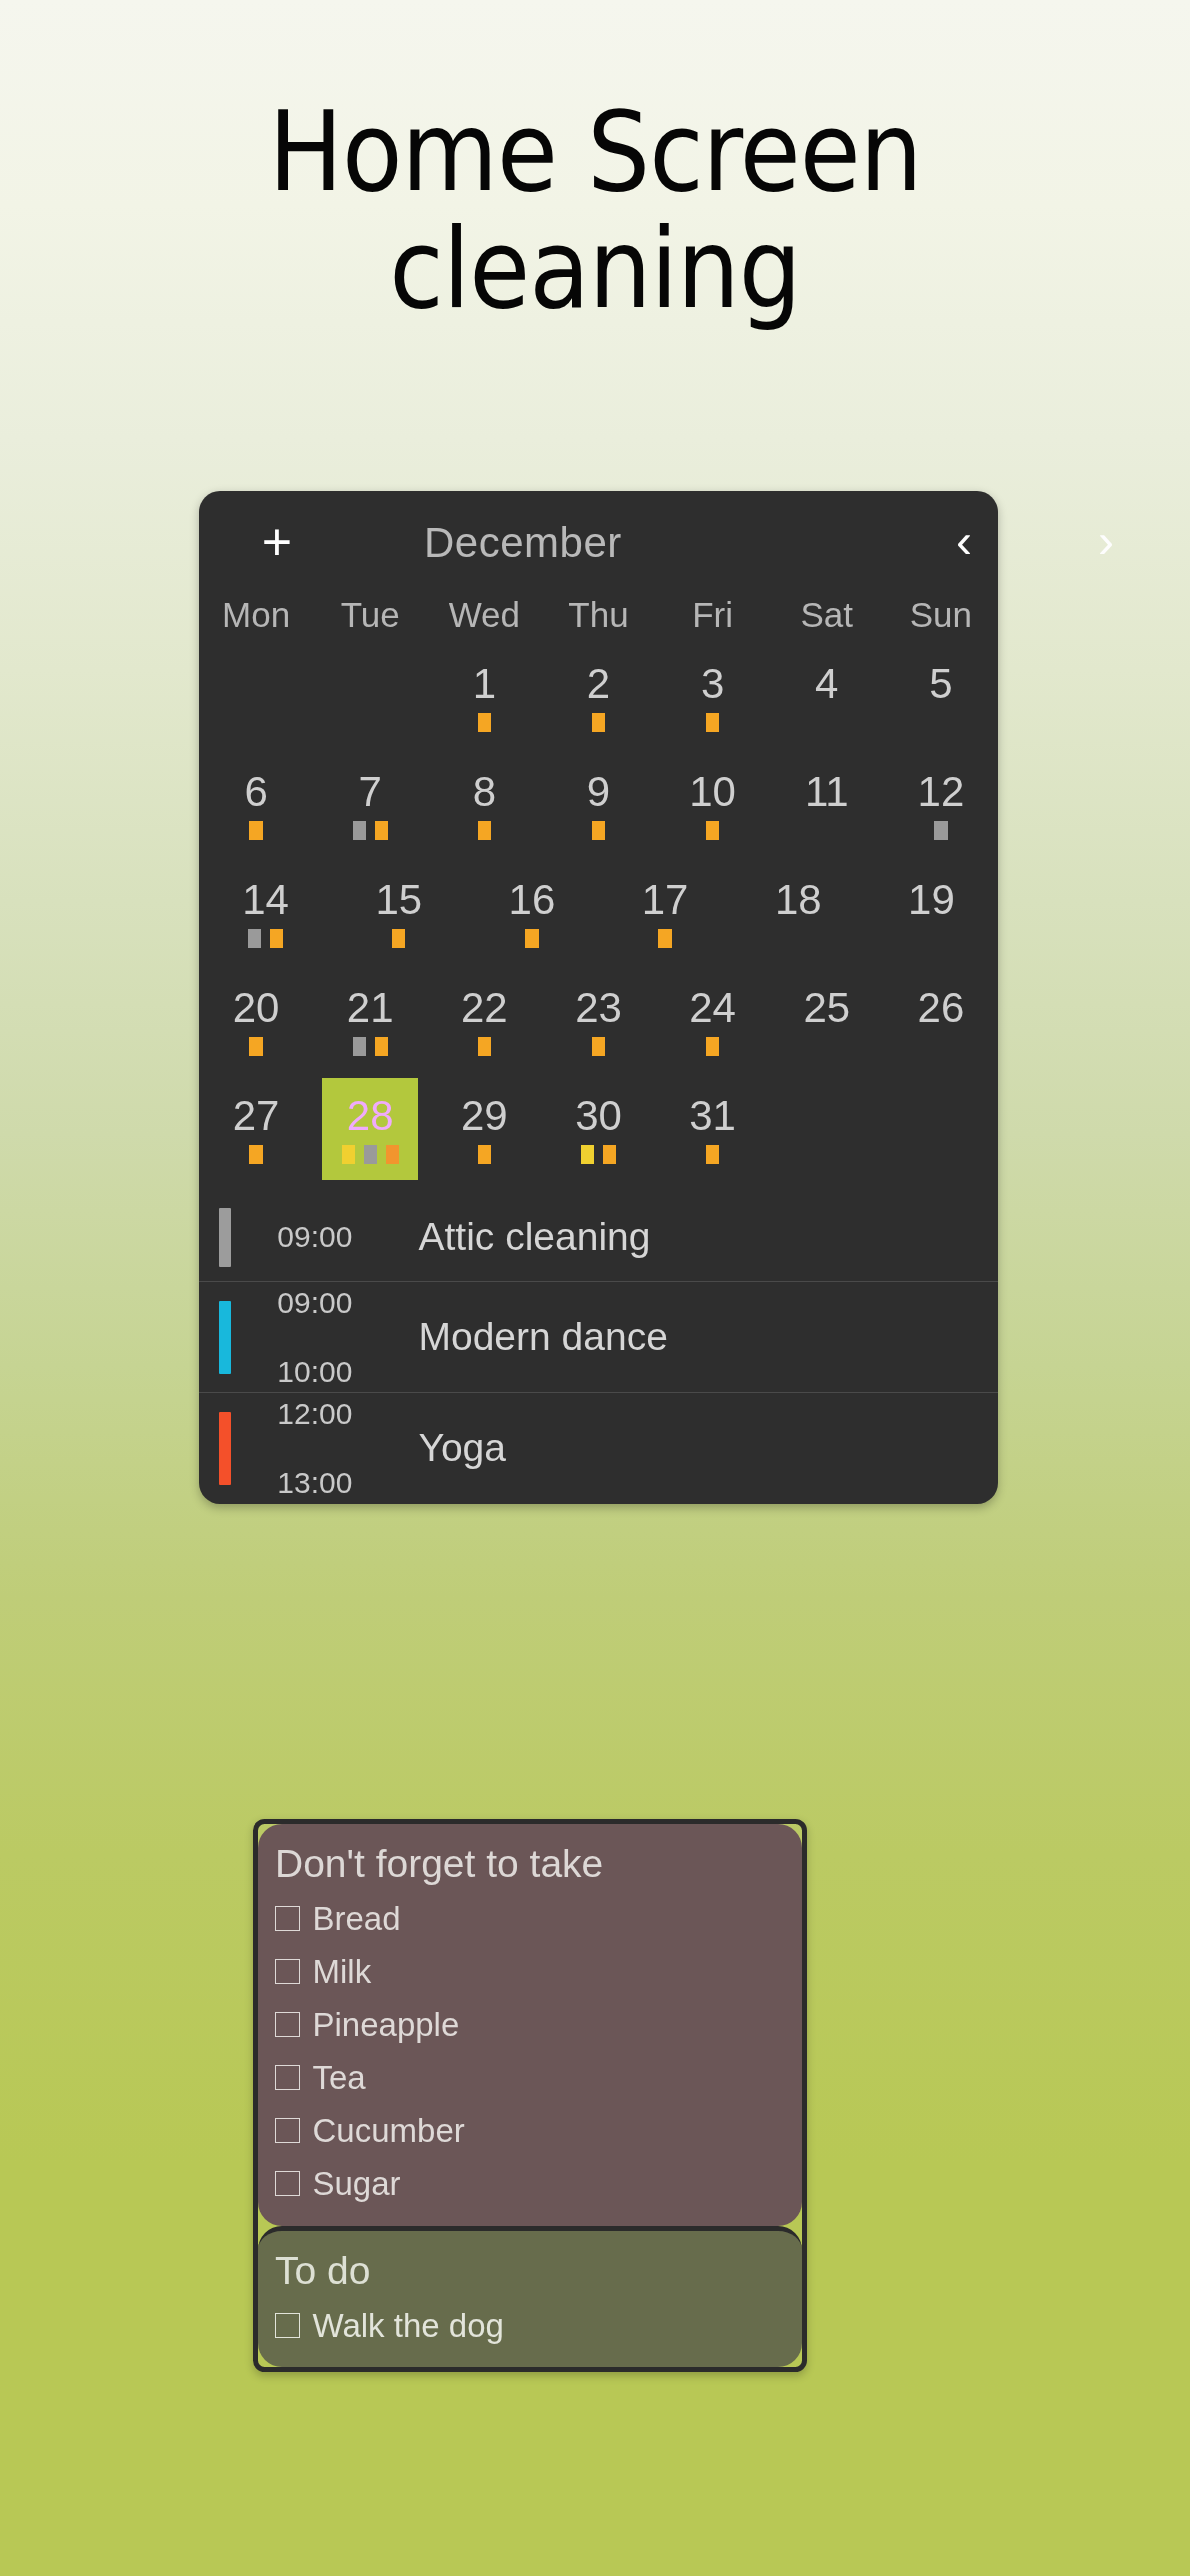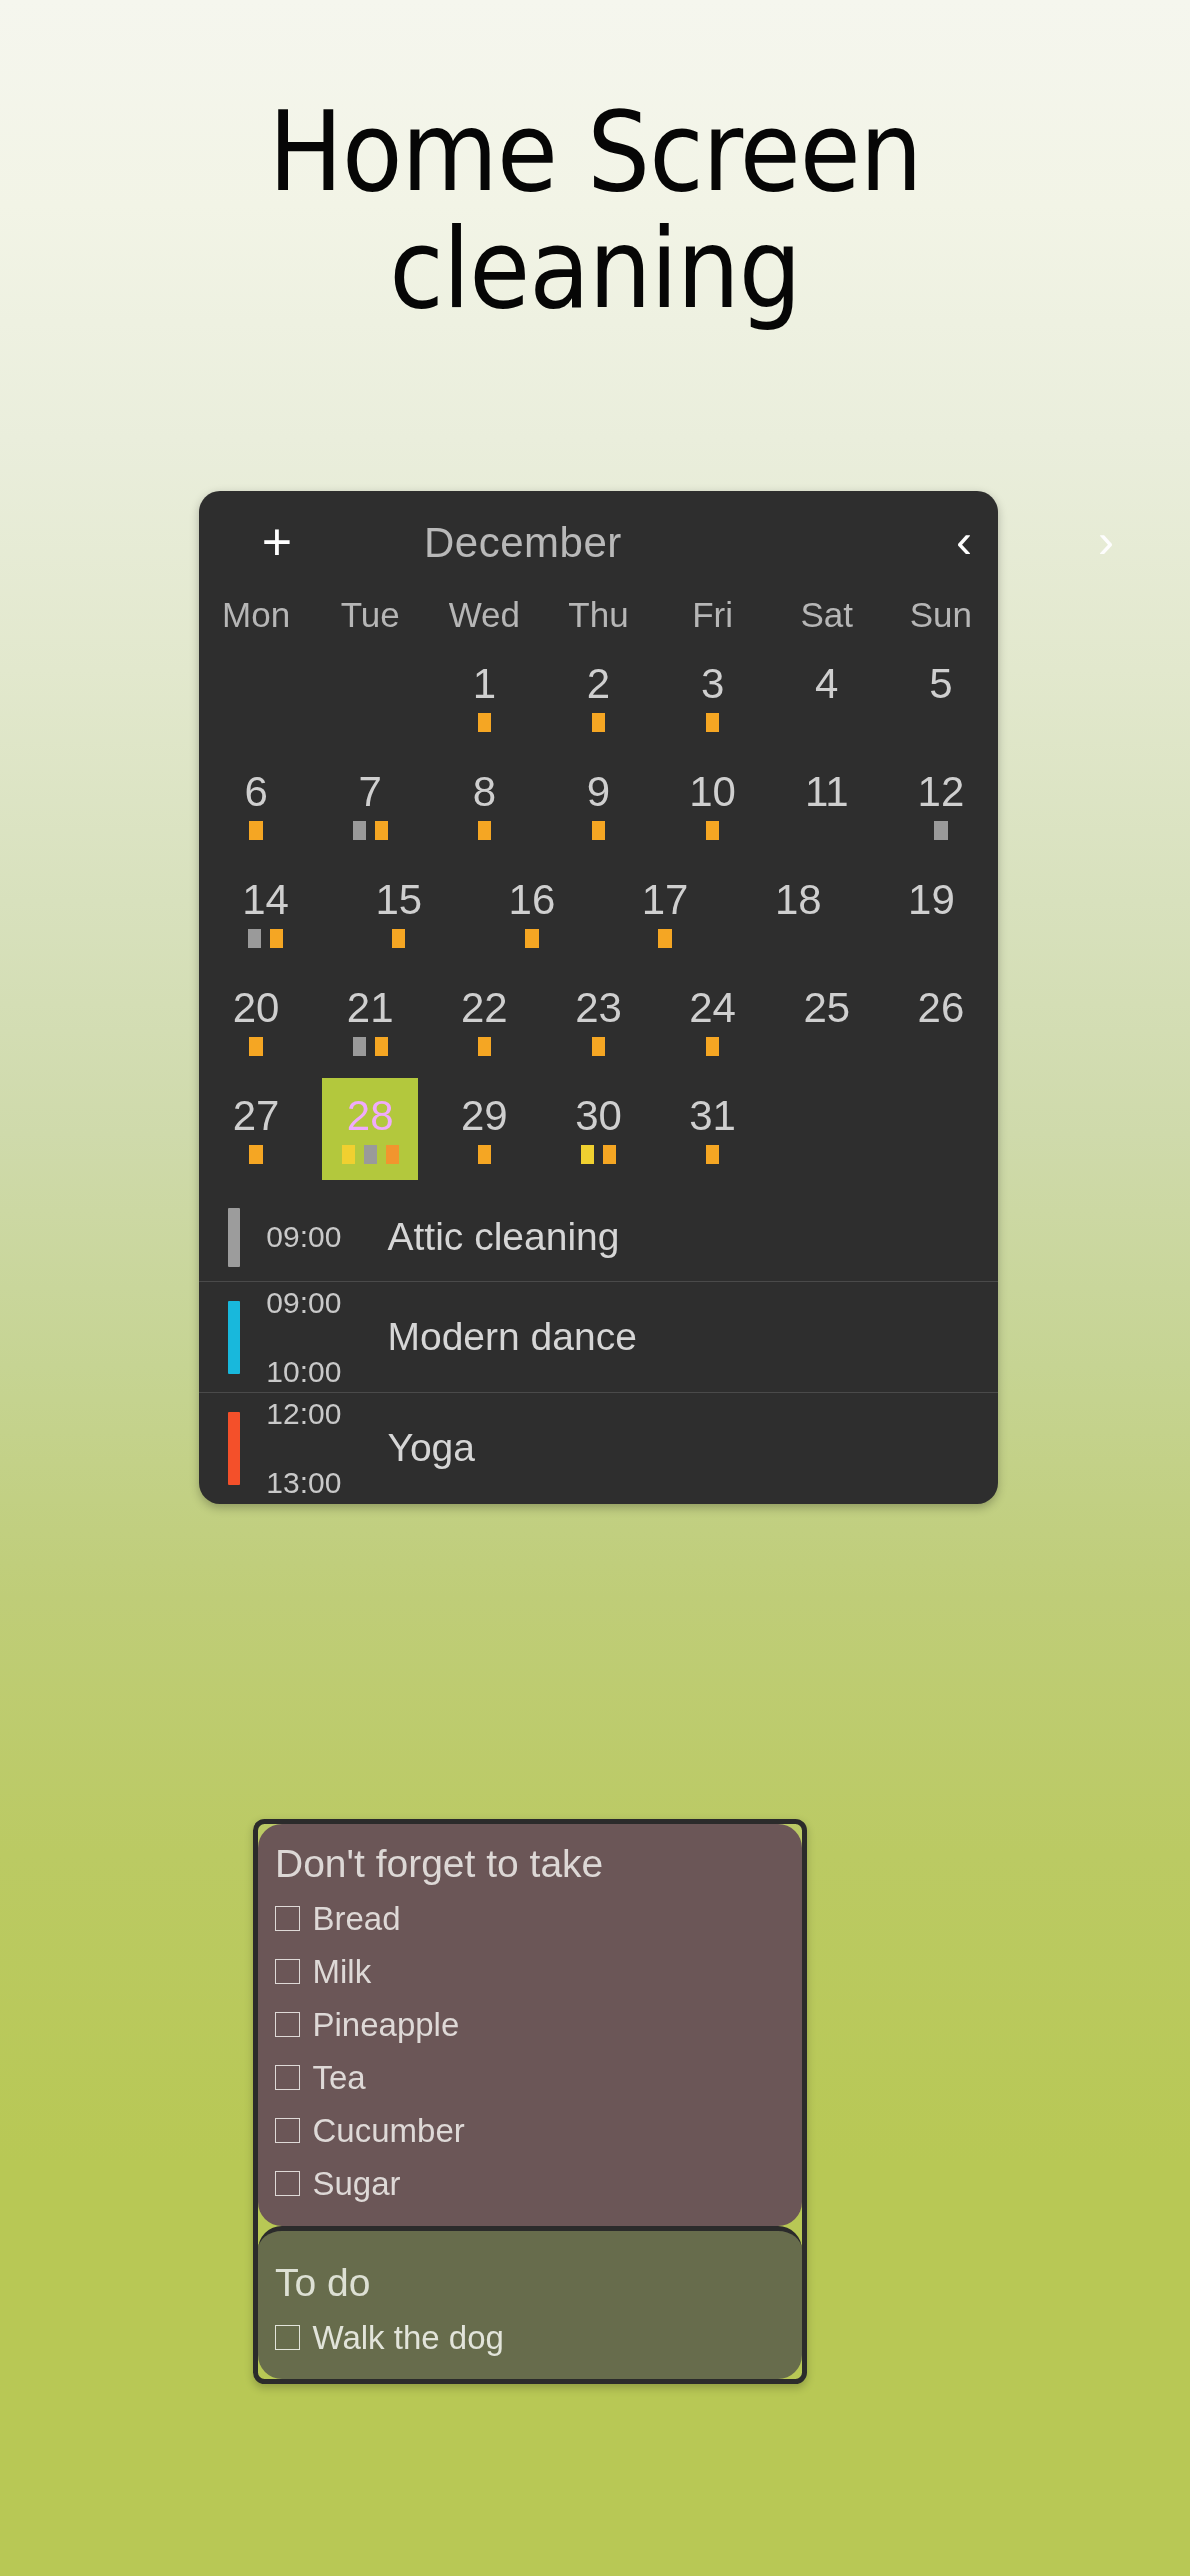--- a/index.html
+++ b/index.html
@@ -148,21 +148,22 @@
   .cal-events {
     position:absolute;
     left:0; top:702px;
     width:100%;
   }
   .ev {
     position:relative;
     display:flex;
     align-items:center;
     border-top:1.9px solid #4a4a4a;
-    padding-left:29px;
+    padding-left:20px;
+    gap:20px;
   }
   .ev:first-child { border-top:none; }
   .ev-bar {
     width:11.5px;
     border-radius:1px;
     flex:0 0 auto;
   }
   .ev-times {
     width:123px;
     flex:0 0 auto;
@@ -195,21 +196,21 @@
   }
   .note-section { padding:13.4px 17px 15.3px 17px;border-radius:24px; }
   .note-shop { background:#6b5657; }
   .note-todo { background:#676c4c; border-top:5.8px solid #2b2b2b; }
   .note-head {
     font-size:39px;
     color:#ddd8d6;
     line-height:53px;
     margin-bottom:1.9px;
   }
-  .note-todo .note-head { color:#dde0d4;margin-top:12px; }
+  .note-todo .note-head { color:#dde0d4; }
   .note-item {
     font-size:33px;
     color:#ded9d7;
     line-height:53px;
     display:flex;
     align-items:center;
     gap:12.5px;
   }
   .note-todo .note-item { color:#e2e4da; }
   .chk {

